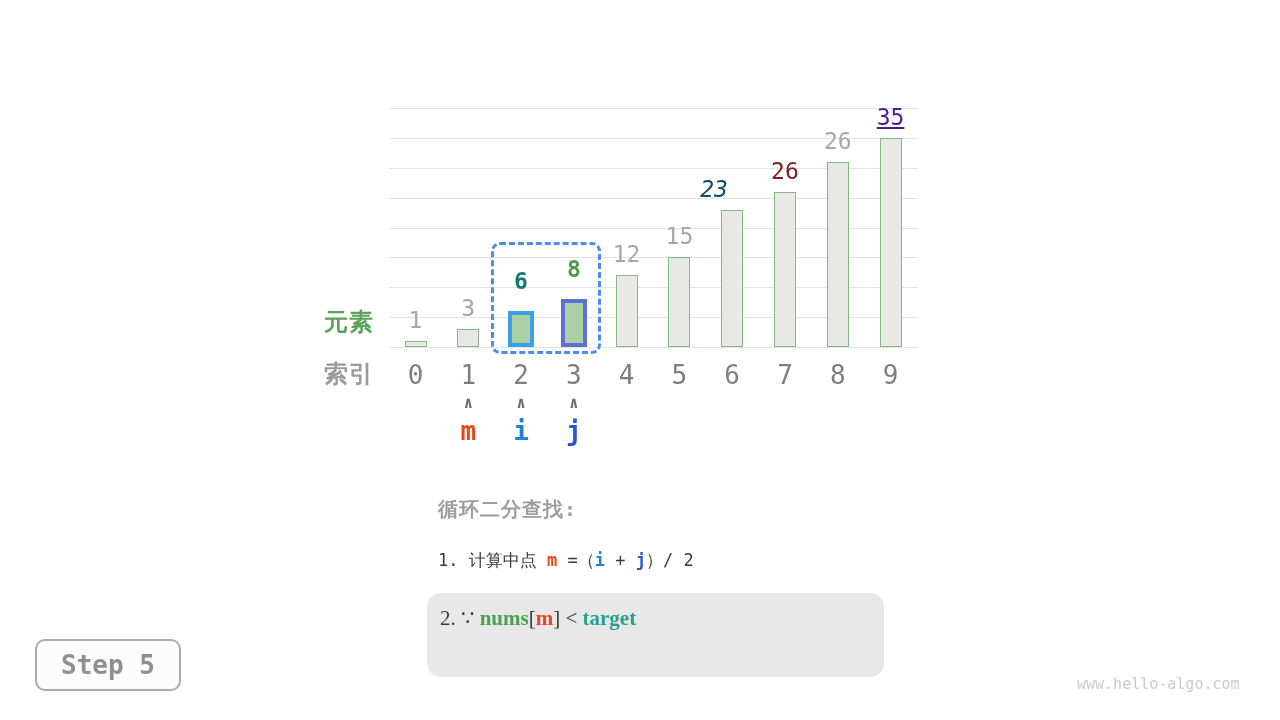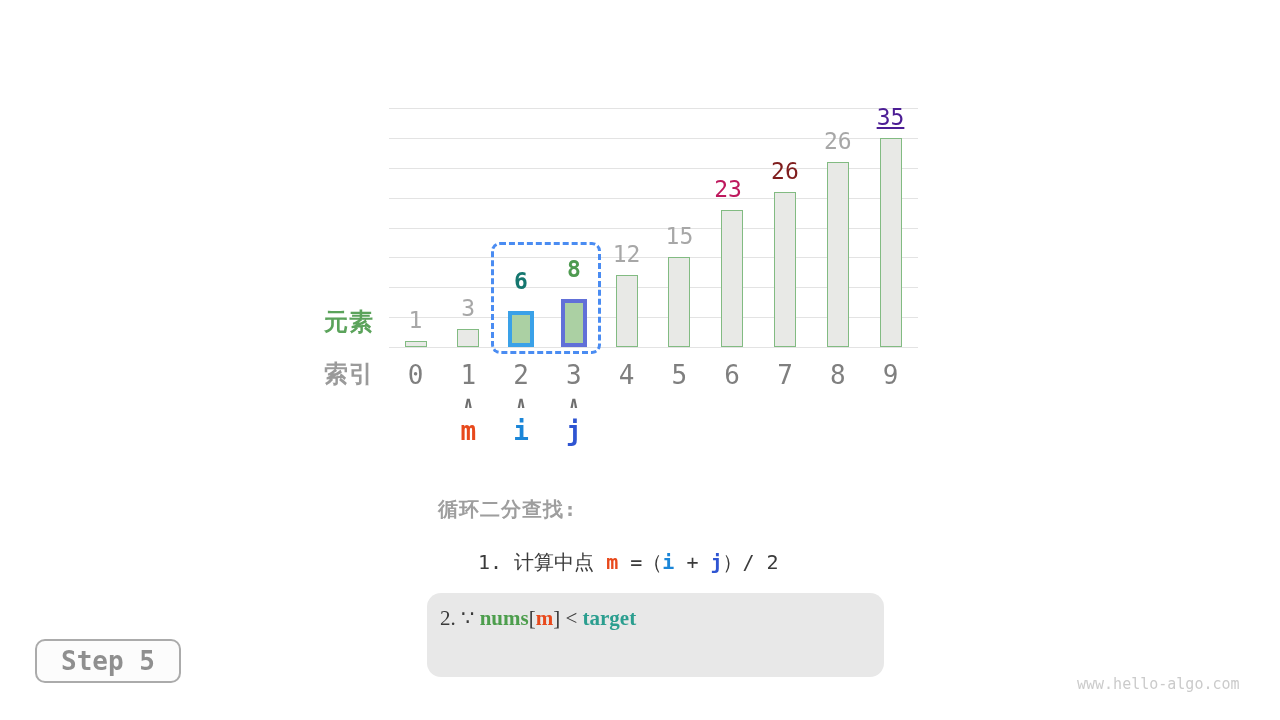--- a/index.html
+++ b/index.html
@@ -15,33 +15,33 @@
   .idx-label{position:absolute;width:80px;text-align:center;top:360px;font-size:26px;color:#7f7f7f;line-height:30px;}
   #window-box{position:absolute;left:491px;top:242px;width:110px;height:112px;box-sizing:border-box;
               border:3px dashed #4a8cf2;border-radius:9px;}
   .row-label{position:absolute;left:324px;font-size:24px;font-weight:bold;letter-spacing:1px;}
   #row-label-elements{top:306px;color:#5ba35b;}
   #row-label-indices{top:358px;color:#9a9a9a;font-family:Liberation Mono, monospace;}
   .ptr-arrow{position:absolute;width:60px;text-align:center;top:393px;font-size:16px;font-weight:bold;color:#6e6e6e;}
   .ptr-label{position:absolute;width:60px;text-align:center;top:416px;font-size:26px;font-weight:bold;line-height:30px;}
   
   #caption-heading{position:absolute;left:438px;top:496px;font-size:20px;font-weight:bold;color:#9e9e9e;letter-spacing:1px;}
-  #caption-line1{position:absolute;left:438px;top:549px;font-size:20px;color:#3a3a3a;white-space:pre;margin-left:40px;}
+  #caption-line1{position:absolute;left:438px;top:549px;font-size:17px;color:#3a3a3a;white-space:pre;}
   #note-box{position:absolute;left:427px;top:593px;width:457px;height:84px;background:#e8e8e8;border-radius:14px;
             font-size:21px;color:#3a3a3a;}
   #note-line1{position:absolute;left:13px;top:8px;white-space:pre;line-height:34px;font-family:Liberation Serif, serif;}
   #note-line2{position:absolute;left:41px;top:42px;white-space:pre;line-height:34px;}
   .c-plain{color:#3a3a3a;}
   .c-m{color:#e8491c;font-weight:bold;}
   .c-i{color:#1b86d8;font-weight:bold;}
   .c-j{color:#2f55d2;font-weight:bold;}
   .c-nums{color:#4d9e4d;font-weight:bold;}
   .c-target{color:#2b9e8f;font-weight:bold;}
   
-  #step-badge{position:absolute;left:35px;top:639px;width:146px;height:44px;box-sizing:border-box;
+  #step-badge{position:absolute;left:35px;top:639px;width:146px;height:52px;box-sizing:border-box;
               border:2px solid #ababab;border-radius:10px;background:#fcfcfc;
               display:flex;align-items:center;justify-content:center;}
   #step-badge-label{font-size:26px;font-weight:bold;color:#8f8f8f;}
   #watermark{position:absolute;left:1077px;top:675px;font-size:15px;color:#cbcbcb;}
 </style>
 </head>
 <body>
 
 <div id="stage">
   <div id="plot">
@@ -84,21 +84,21 @@
     <div class="bar hl" style="left: 560.84px; top: 299px; width: 26px; height: 48px; background: rgb(171, 208, 163); border: 4px solid rgb(97, 112, 216);"></div>
     <div class="val-label vi" style="left: 533.84px; top: 256px; color: rgb(79, 155, 81);">8</div>
     <div class="idx-label" style="left: 533.84px;">3</div>
     <div class="bar" style="left: 615.62px; top: 275px; width: 22px; height: 72px;"></div>
     <div class="val-label" style="left: 586.62px; top: 241px; color: rgb(167, 167, 167);">12</div>
     <div class="idx-label" style="left: 586.62px;">4</div>
     <div class="bar" style="left: 668.4px; top: 257px; width: 22px; height: 90px;"></div>
     <div class="val-label" style="left: 639.4px; top: 223px; color: rgb(167, 167, 167);">15</div>
     <div class="idx-label" style="left: 639.4px;">5</div>
     <div class="bar" style="left: 721.18px; top: 210px; width: 22px; height: 137px;"></div>
-    <div class="val-label" style="left: 688px; top: 176px; color: #be185d;">23</div>
+    <div class="val-label" style="left: 674px; top: 176px; color: #0c4a6e; font-style: italic;">23</div>
     <div class="idx-label" style="left: 692.18px;">6</div>
     <div class="bar" style="left: 773.96px; top: 192px; width: 22px; height: 155px;"></div>
     <div class="val-label" style="left: 744.96px; top: 158px; color: #7f1d1d;">26</div>
     <div class="idx-label" style="left: 744.96px;">7</div>
     <div class="bar" style="left: 826.74px; top: 162px; width: 22px; height: 185px;"></div>
     <div class="val-label" style="left: 797.74px; top: 128px; color: rgb(167, 167, 167);">26</div>
     <div class="idx-label" style="left: 797.74px;">8</div>
     <div class="bar" style="left: 879.52px; top: 138px; width: 22px; height: 209px;"></div>
     <div class="val-label" style="left: 850.52px; top: 104px; color: #4c1d95; text-decoration: underline;">35</div>
     <div class="idx-label" style="left: 850.52px;">9</div>

